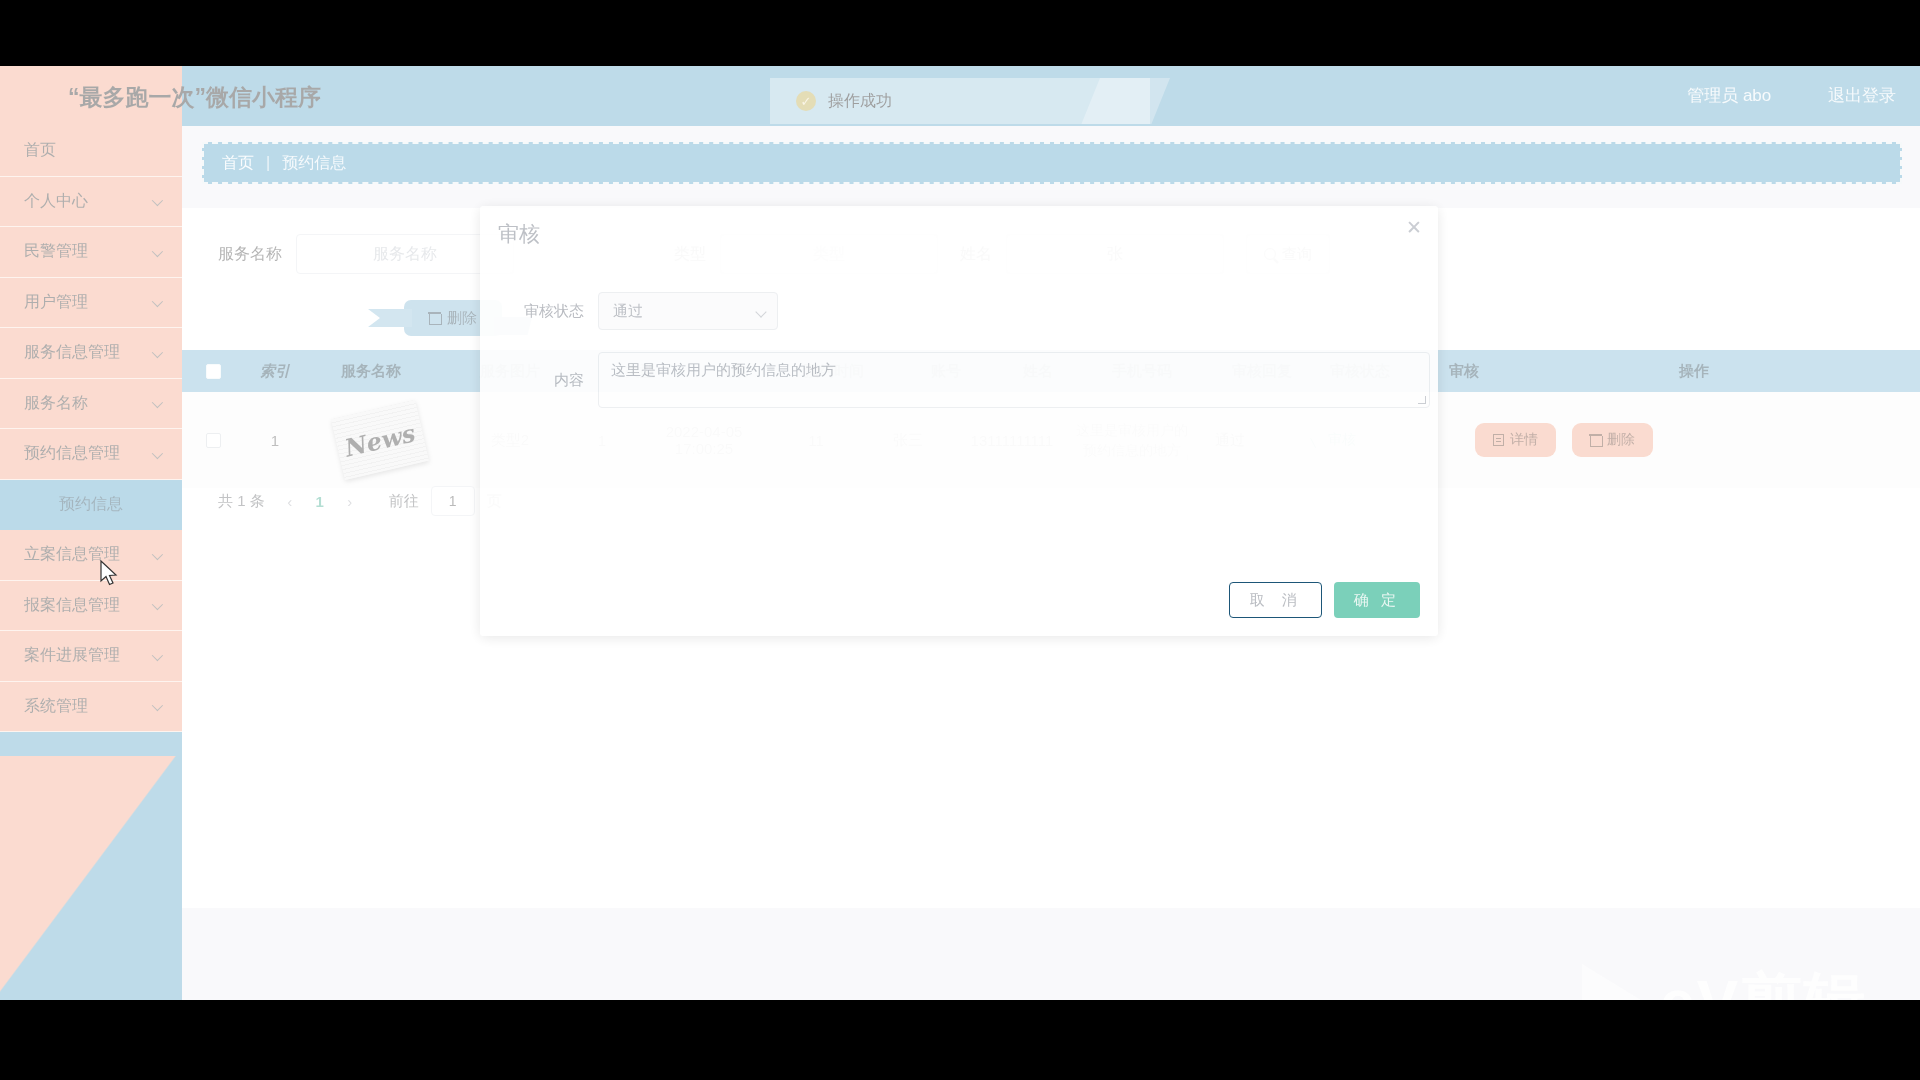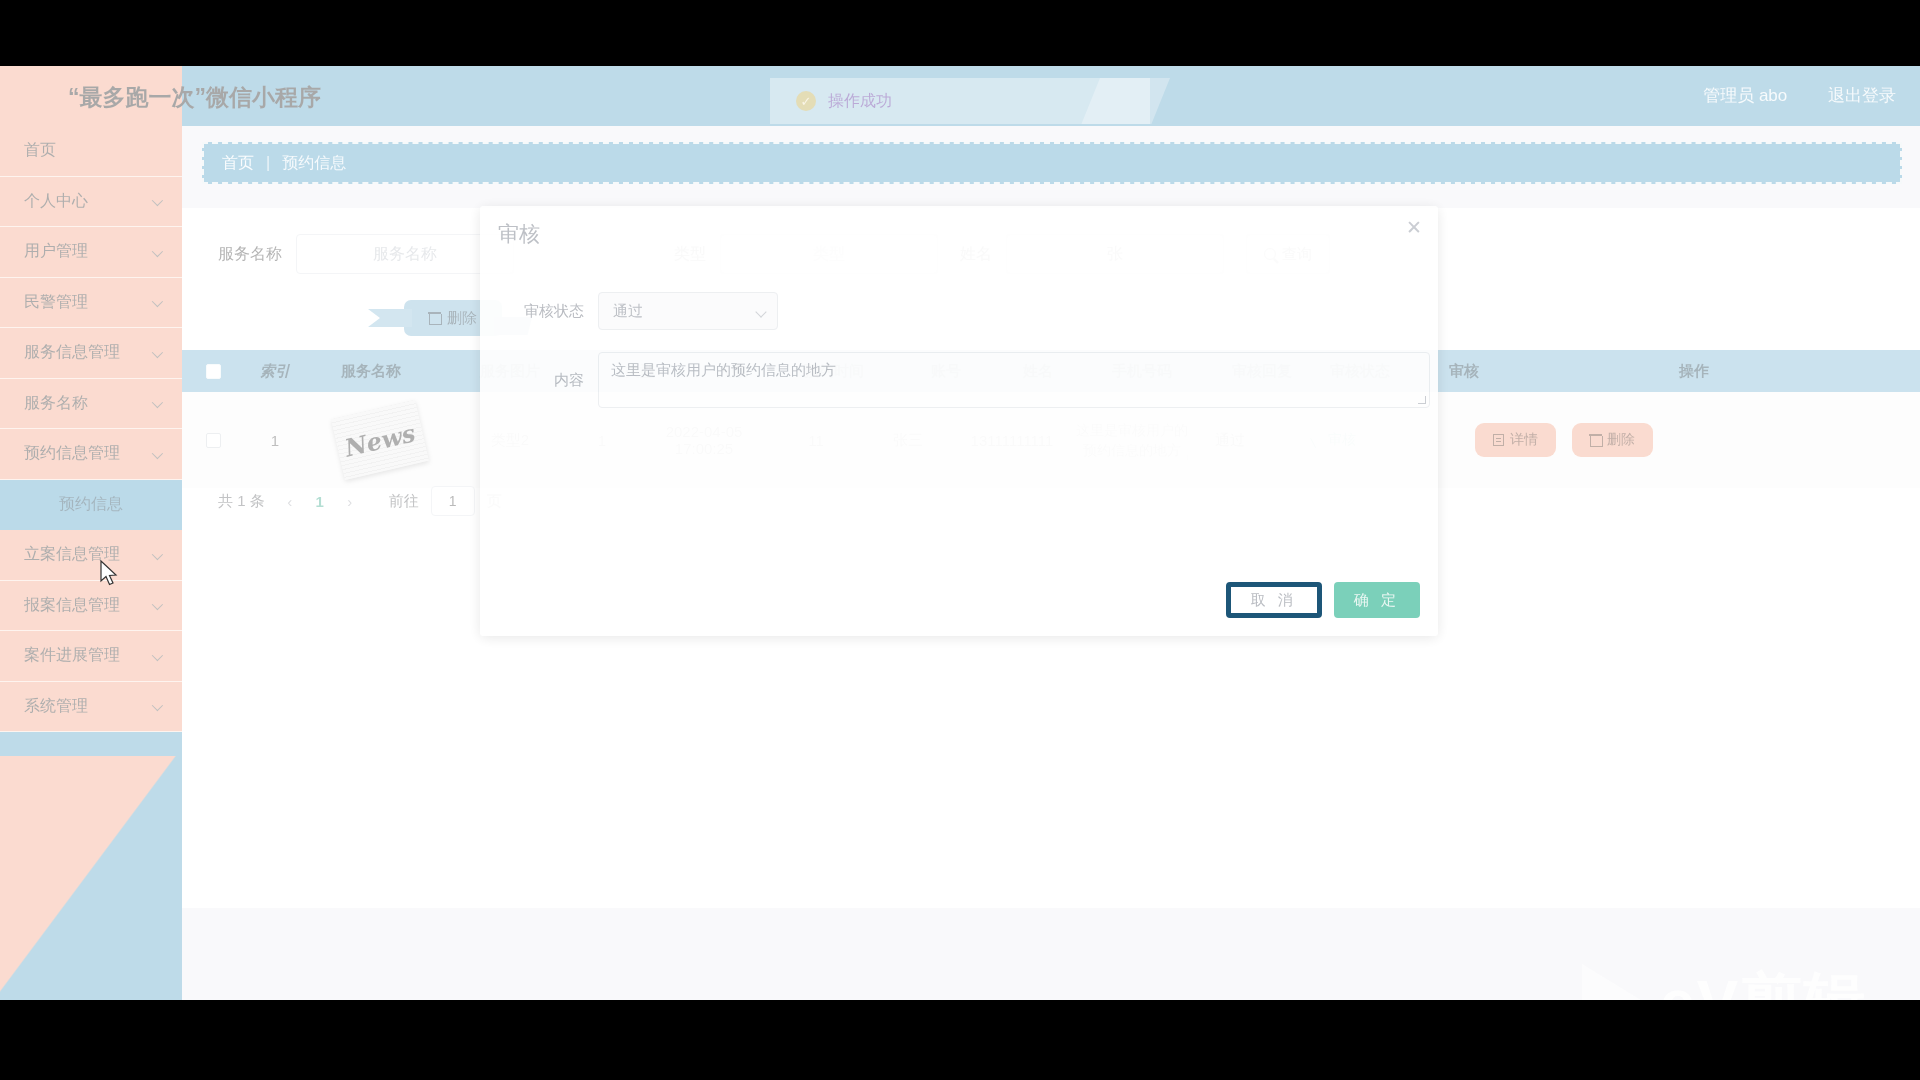--- a/index.html
+++ b/index.html
@@ -29,36 +29,36 @@
   .header-brand-wide {
     position: absolute; left: 0; top: 0; height: 60px;
     background: transparent; color: #1c1c1c;
     font-size: 23px; font-weight: bold; line-height: 62px;
     padding-left: 68px; white-space: nowrap; z-index: 3;
   }
   .header-right {
     position: absolute; right: 24px; top: 0; height: 60px; line-height: 60px;
     color: #eaf3f8; font-size: 17px; white-space: nowrap;
   }
-  .header-right .admin { margin-right: 36px; }
+  .header-right .admin { margin-right: 52px; }
   .header-right .logout { cursor: pointer; }
 
   
   .toast {
     position: absolute; left: 770px; top: 12px; width: 380px; height: 46px;
     background: rgba(255,255,255,.38);
     display: flex; align-items: center; padding-left: 26px;
     z-index: 8; pointer-events: none;
   }
   .toast .tick {
     width: 20px; height: 20px; border-radius: 50%;
     background: #b9a53f; color: #f0e6c0; font-size: 13px;
     display: flex; align-items: center; justify-content: center; margin-right: 12px;
   }
-  .toast .ttxt { color: #4c1d95; font-size: 16px; }
+  .toast .ttxt { color: #000000; font-size: 16px; }
   .toast-skew {
     position: absolute; left: 1100px; top: 12px; width: 70px; height: 46px;
     background: rgba(255,255,255,.30);
     transform: skewX(-22deg); transform-origin: top left; z-index: 7; pointer-events: none;
   }
 
   
   .sidebar { position: absolute; left: 0; top: 60px; width: 182px; height: 874px; background: #55a0c4; }
   .sidebar-menu { position: absolute; left: 0; top: 0; width: 182px; background: #f3a183; }
   .menu-item {
@@ -204,22 +204,22 @@
   .mta {
     width: 832px; height: 56px; border: 1px solid #eceef1; border-radius: 4px; background: #fff;
     font-size: 15px; color: #b9bcc2; padding: 8px 12px; position: relative; cursor: text;
   }
   .mta::after {
     content: ""; position: absolute; right: 3px; bottom: 3px; width: 7px; height: 7px;
     border-right: 1.3px solid #c8cbd0; border-bottom: 1.3px solid #c8cbd0;
   }
   .modal-footer { position: absolute; right: 18px; bottom: 18px; display: flex; align-items: center; gap: 12px; }
   .mbtn-cancel {
-    height: 36px; padding: 0 20px; border: 5px solid #0c4a6e; border-radius: 4px; background: #fff;
-    font-size: 15px; color: #b5b8be; display: flex; align-items: center; cursor: pointer; letter-spacing: 4px;
+    height: 36px; padding: 0 20px; border: 1px solid #0c4a6e; border-radius: 4px; background: #fff;
+    font-size: 15px; color: #b5b8be; display: flex; align-items: center; cursor: pointer; letter-spacing: 4px; font-family: Liberation Mono, monospace;
   }
   .mbtn-ok {
     height: 36px; padding: 0 20px; border-radius: 4px; background: #72cdb5;
     font-size: 15px; color: #e9f7f3; display: flex; align-items: center; cursor: pointer; letter-spacing: 4px;
   }
 
   
   .cursor { position: absolute; left: 100px; top: 560px; z-index: 70; pointer-events: none; }
 
   
@@ -264,25 +264,25 @@
       <div class="sidebar-wedge"></div>
       <div class="sidebar-menu" id="sidebar-menu">
           <div class="menu-item">
             <span>首页</span>
           </div>
           <div class="menu-item">
             <span>个人中心</span>
             <span class="caret"></span>
           </div>
           <div class="menu-item">
+            <span>民警管理</span>
+            <span class="caret"></span>
+          </div>
+          <div class="menu-item">
             <span>用户管理</span>
-            <span class="caret"></span>
-          </div>
-          <div class="menu-item">
-            <span>民警管理</span>
             <span class="caret"></span>
           </div>
           <div class="menu-item">
             <span>服务信息管理</span>
             <span class="caret"></span>
           </div>
           <div class="menu-item">
             <span>服务名称</span>
             <span class="caret"></span>
           </div>

